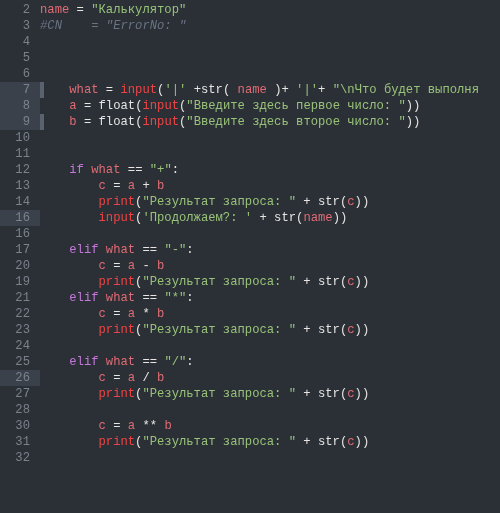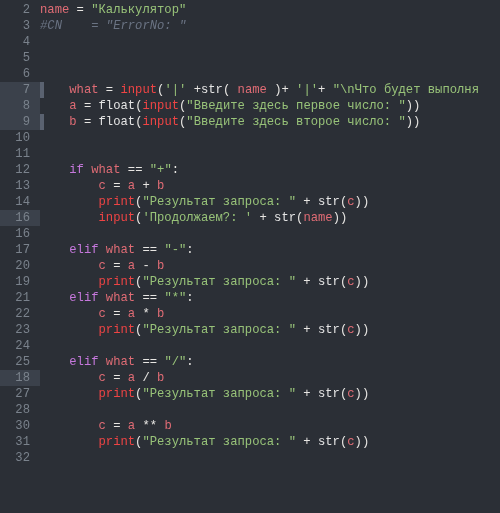--- a/index.html
+++ b/index.html
@@ -39,19 +39,19 @@
     <div class="line hl1"><div class="gutter">16</div><div class="code"><span class="op">        </span><span class="fn">input</span><span class="op">(</span><span class="str">'Продолжаем?: '</span><span class="op"> + </span><span class="ty">str</span><span class="op">(</span><span class="var">name</span><span class="op">))</span></div></div>
     <div class="line "><div class="gutter">16</div><div class="code"><span class="op"></span></div></div>
     <div class="line "><div class="gutter">17</div><div class="code"><span class="op">    </span><span class="kw">elif</span><span class="op"> </span><span class="var">what</span><span class="op"> == </span><span class="str">"-"</span><span class="op">:</span></div></div>
     <div class="line "><div class="gutter">20</div><div class="code"><span class="op">        </span><span class="var">c</span><span class="op"> = </span><span class="var">a</span><span class="op"> - </span><span class="var">b</span></div></div>
     <div class="line "><div class="gutter">19</div><div class="code"><span class="op">        </span><span class="fn">print</span><span class="op">(</span><span class="str">"Результат запроса: "</span><span class="op"> + </span><span class="ty">str</span><span class="op">(</span><span class="var">c</span><span class="op">))</span></div></div>
     <div class="line "><div class="gutter">21</div><div class="code"><span class="op">    </span><span class="kw">elif</span><span class="op"> </span><span class="var">what</span><span class="op"> == </span><span class="str">"*"</span><span class="op">:</span></div></div>
     <div class="line "><div class="gutter">22</div><div class="code"><span class="op">        </span><span class="var">c</span><span class="op"> = </span><span class="var">a</span><span class="op"> * </span><span class="var">b</span></div></div>
     <div class="line "><div class="gutter">23</div><div class="code"><span class="op">        </span><span class="fn">print</span><span class="op">(</span><span class="str">"Результат запроса: "</span><span class="op"> + </span><span class="ty">str</span><span class="op">(</span><span class="var">c</span><span class="op">))</span></div></div>
     <div class="line "><div class="gutter">24</div><div class="code"><span class="op"></span></div></div>
     <div class="line "><div class="gutter">25</div><div class="code"><span class="op">    </span><span class="kw">elif</span><span class="op"> </span><span class="var">what</span><span class="op"> == </span><span class="str">"/"</span><span class="op">:</span></div></div>
-    <div class="line hl1"><div class="gutter">18</div><div class="code"><span class="op">        </span><span class="var">c</span><span class="op"> = </span><span class="var">a</span><span class="op"> / </span><span class="var">b</span></div></div>
+    <div class="line hl1"><div class="gutter">26</div><div class="code"><span class="op">        </span><span class="var">c</span><span class="op"> = </span><span class="var">a</span><span class="op"> / </span><span class="var">b</span></div></div>
     <div class="line "><div class="gutter">27</div><div class="code"><span class="op">        </span><span class="fn">print</span><span class="op">(</span><span class="str">"Результат запроса: "</span><span class="op"> + </span><span class="ty">str</span><span class="op">(</span><span class="var">c</span><span class="op">))</span></div></div>
     <div class="line "><div class="gutter">28</div><div class="code"><span class="op"></span></div></div>
     <div class="line "><div class="gutter">30</div><div class="code"><span class="op">        </span><span class="var">c</span><span class="op"> = </span><span class="var">a</span><span class="op"> ** </span><span class="var">b</span></div></div>
     <div class="line "><div class="gutter">31</div><div class="code"><span class="op">        </span><span class="fn">print</span><span class="op">(</span><span class="str">"Результат запроса: "</span><span class="op"> + </span><span class="ty">str</span><span class="op">(</span><span class="var">c</span><span class="op">))</span></div></div>
     <div class="line "><div class="gutter">32</div><div class="code"><span class="op"></span></div></div>
   </div>
 
 </body></html>

